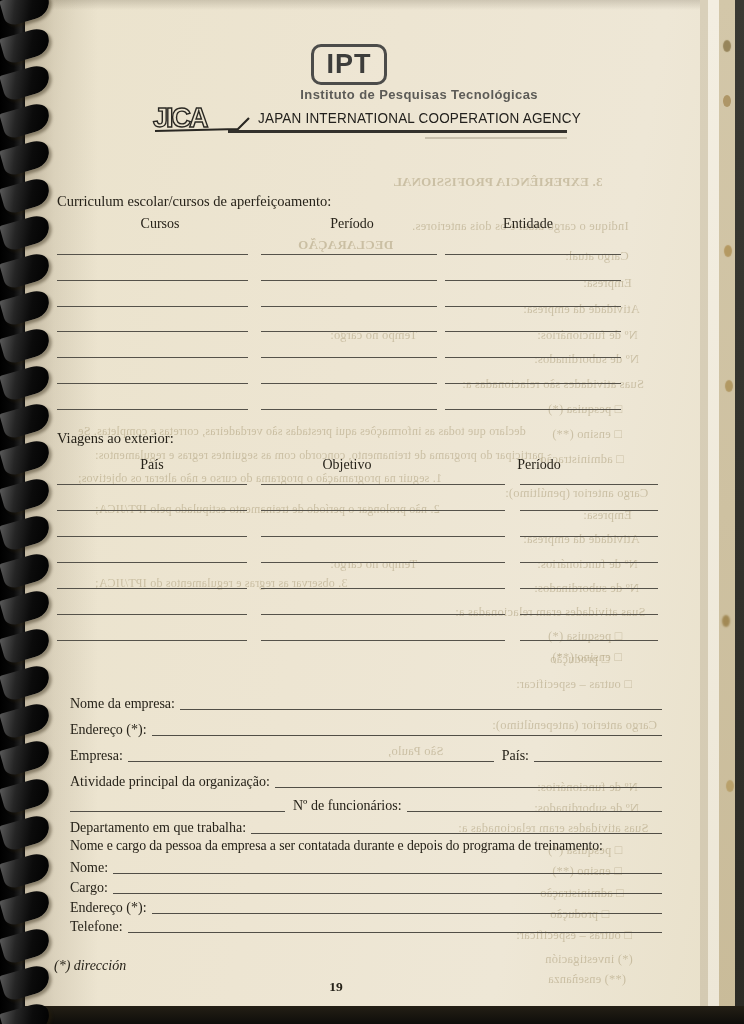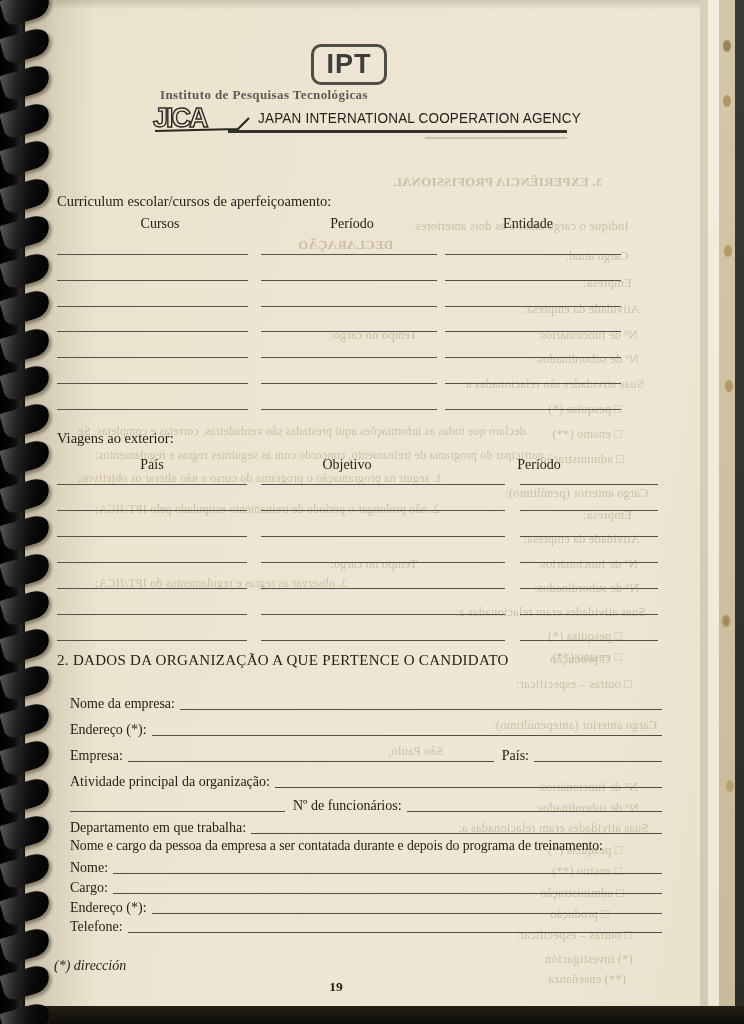--- a/index.html
+++ b/index.html
@@ -43,22 +43,22 @@
     color:#9c8c64;opacity:.42;filter:blur(.45px);letter-spacing:.2px}
 
   
   .content{position:absolute;inset:0;z-index:4;color:#262219}
 
   .ipt-box{position:absolute;left:311px;top:44px;width:76px;height:41px;
     border:3px solid #4c4c4a;border-radius:10px;display:flex;align-items:center;justify-content:center;
     background:rgba(255,255,255,.06)}
   .ipt-box span{font-family:"Liberation Sans",sans-serif;font-weight:bold;font-size:27px;
     letter-spacing:1px;color:#3d3d3b;transform:scaleY(1.05)}
-  .ipt-sub{position:absolute;left:160px;top:87px;width:378px;text-align:left;
-    font-family:Liberation Serif, serif;font-weight:bold;font-size:13px;color:#5c5b57;letter-spacing:.4px}
+  .ipt-sub{position:absolute;left:160px;top:87px;width:378px;text-align:right;
+    font-family:Liberation Sans, sans-serif;font-weight:bold;font-size:13px;color:#5c5b57;letter-spacing:.4px}
 
   .jica-mark{position:absolute;left:152px;top:102px;width:100px;height:34px}
   .jica-name{position:absolute;left:258px;top:111px;font-family:"Liberation Sans",sans-serif;
     font-weight:normal;font-size:13.5px;color:#23211d;letter-spacing:.2px;white-space:nowrap;transform:scaleY(1.04)}
   .jica-underline{position:absolute;left:228px;top:130px;width:339px;height:3px;background:#33312c}
   .jica-echo{position:absolute;left:425px;top:137px;width:142px;height:2px;background:rgba(90,80,55,.25)}
 
   .sec-title{position:absolute;left:57px;font-size:14.5px;white-space:nowrap}
   .col-head{position:absolute;font-size:14px;text-align:center;white-space:nowrap}
 
@@ -195,21 +195,20 @@
         <div class="seg" style="left: 261px; top: 588px; width: 244px;"></div>
         <div class="seg" style="left: 520px; top: 588px; width: 138px;"></div>
         <div class="seg" style="left: 57px; top: 614px; width: 190px;"></div>
         <div class="seg" style="left: 261px; top: 614px; width: 244px;"></div>
         <div class="seg" style="left: 520px; top: 614px; width: 138px;"></div>
         <div class="seg" style="left: 57px; top: 640px; width: 190px;"></div>
         <div class="seg" style="left: 261px; top: 640px; width: 244px;"></div>
         <div class="seg" style="left: 520px; top: 640px; width: 138px;"></div>
       </div>
 
-    <div class="heading2">2. DADOS DA ORGANIZAÇÃO A QUE PERTENCE O CANDIDATO</div>
 
     <div class="frow" style="top:694px">
       <span class="lbl">Nome da empresa:</span>
       <span class="fl"></span>
     </div>
     <div class="frow" style="top:720px">
       <span class="lbl">Endereço (*):</span>
       <span class="fl"></span>
     </div>
     <div class="frow" style="top:746px">

